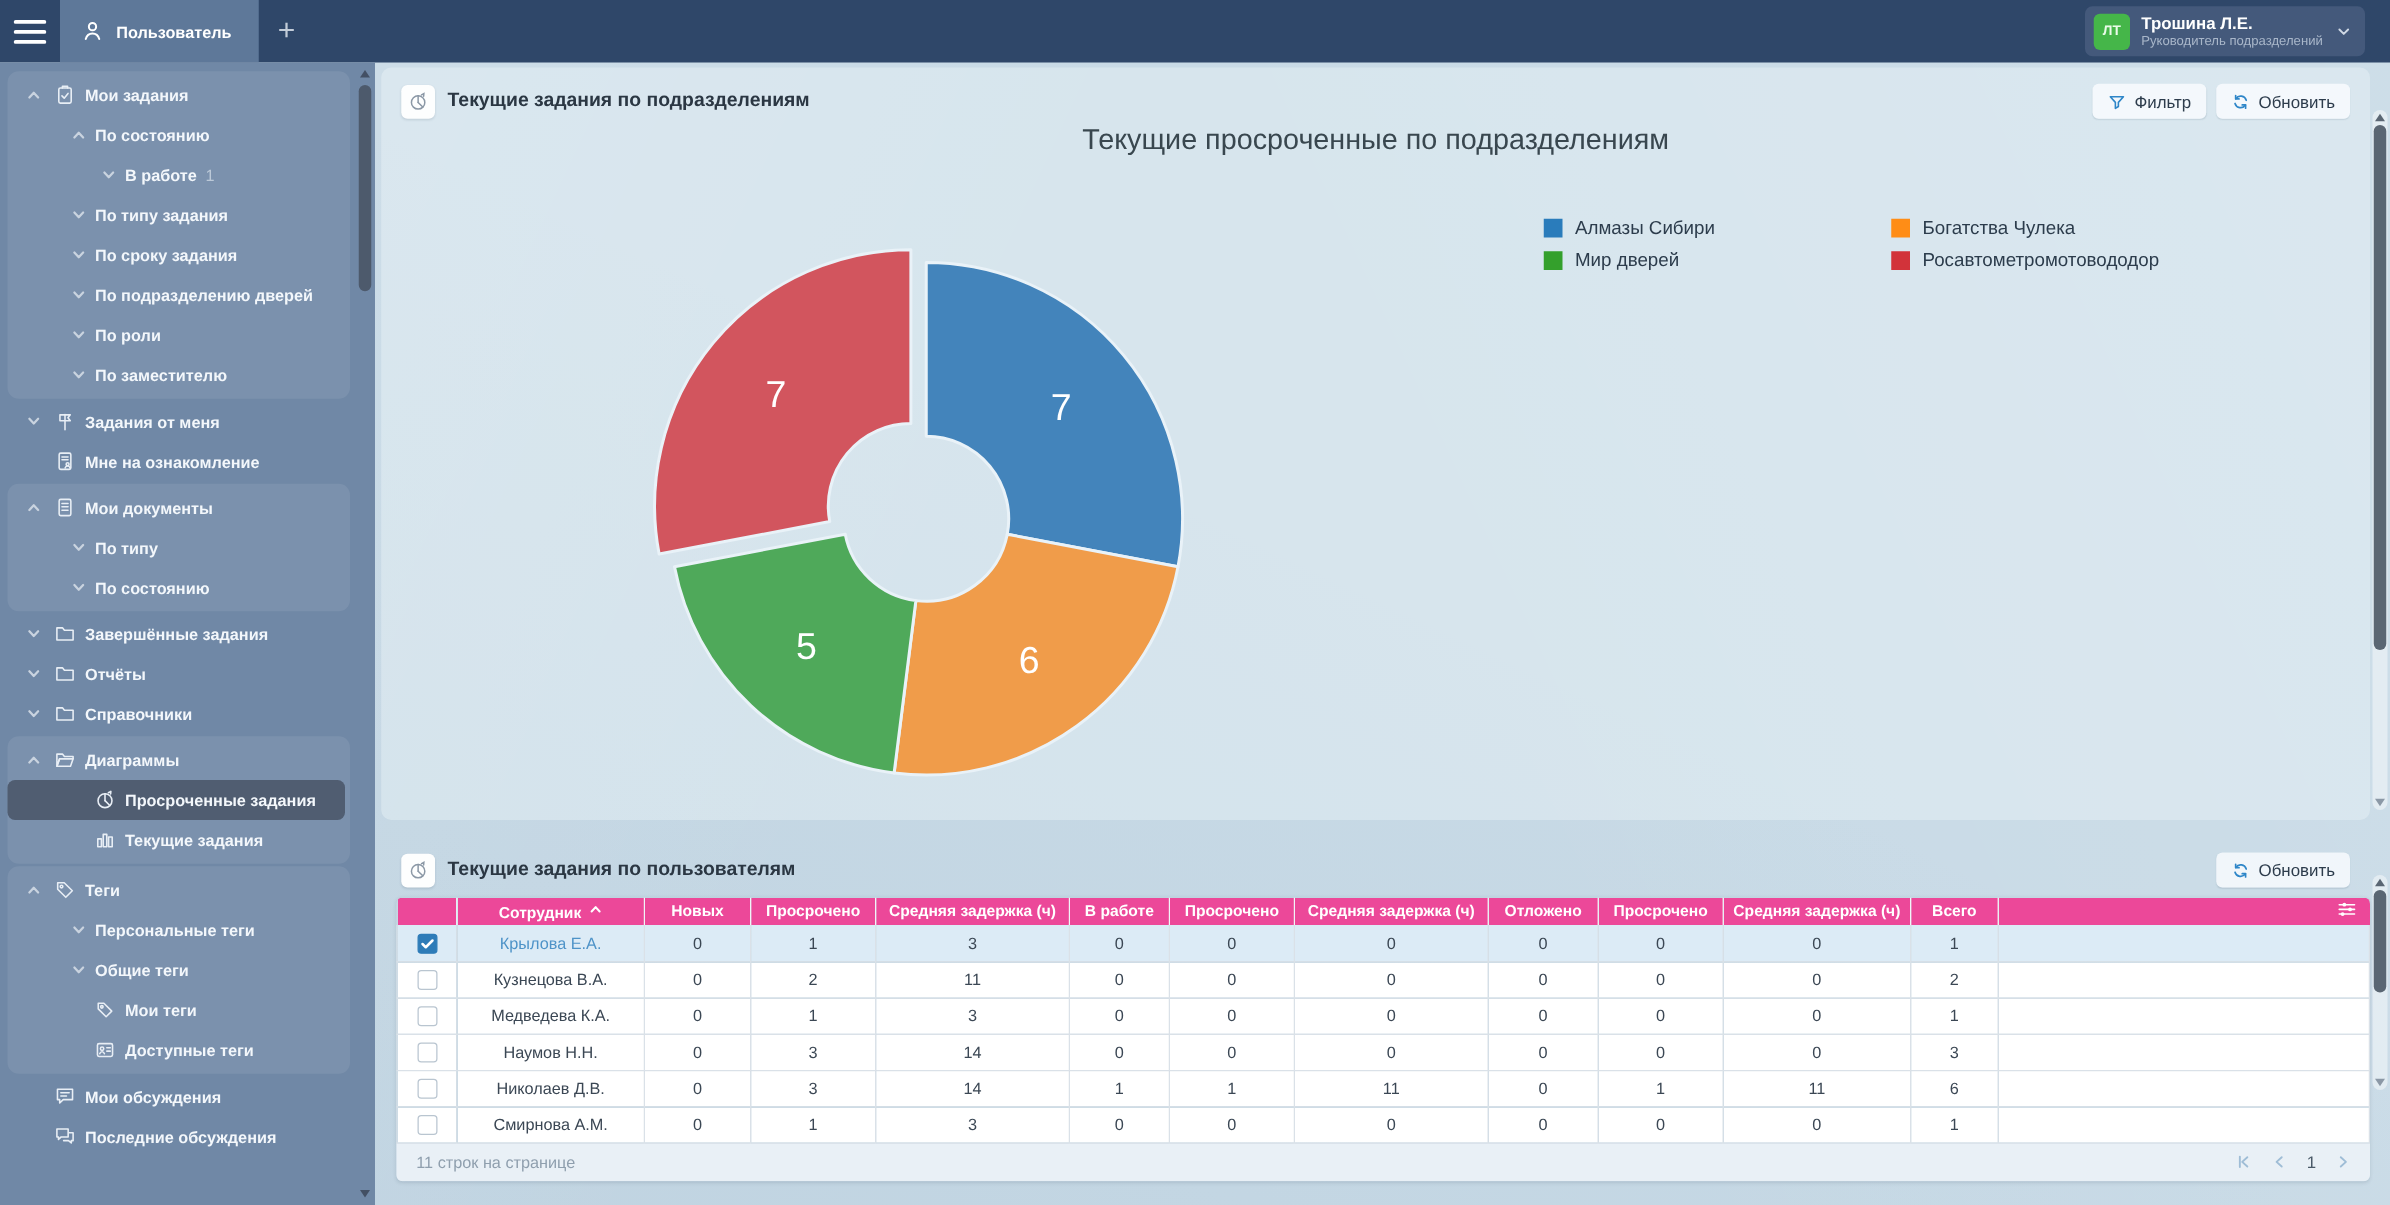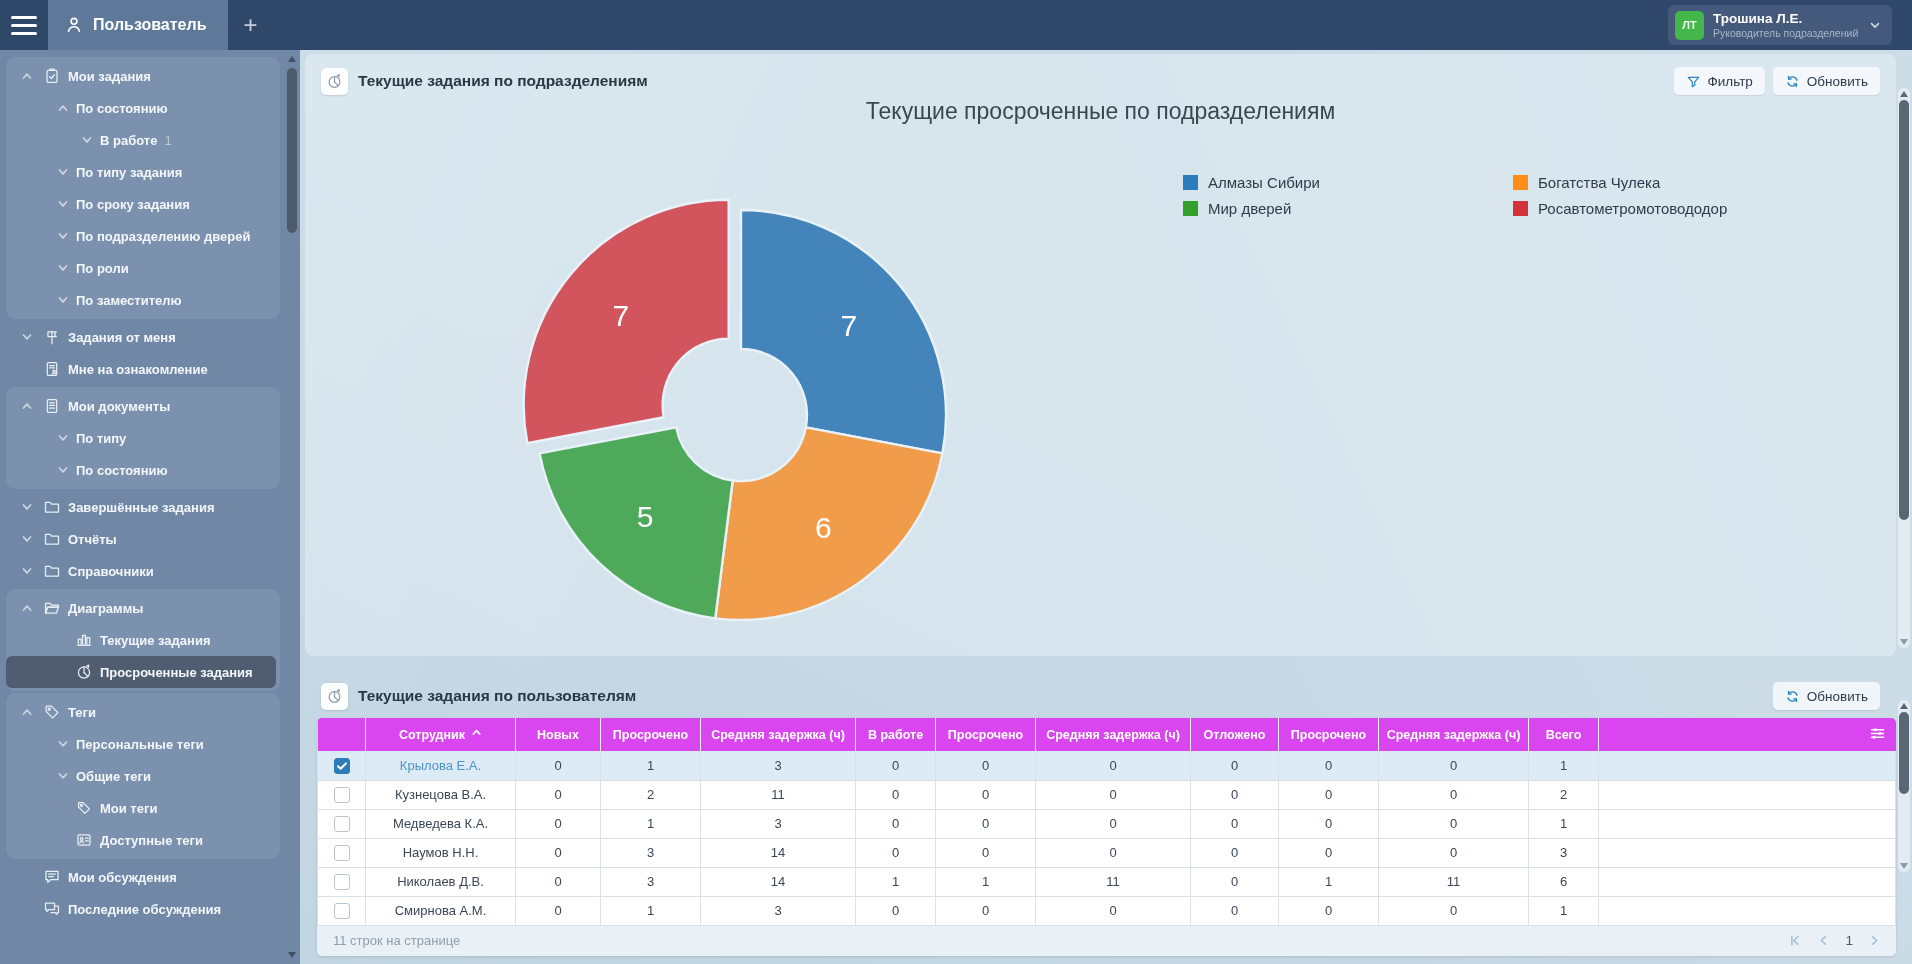--- a/index.html
+++ b/index.html
@@ -13,21 +13,21 @@
       linear-gradient(25deg, rgba(110,145,175,0.10) 0%, rgba(110,145,175,0) 55%);
     color:#2d3c4c;
   }
   .icon { display:inline-flex; align-items:center; justify-content:center; flex:none; }
   .icon svg { display:block; }
 
   
   .topbar { height:50px; background:#2f4769; display:flex; align-items:center; position:relative; }
   .burger { width:48px; height:50px; display:flex; flex-direction:column; justify-content:center; gap:5px; padding:0 11px; cursor:pointer; }
   .burger span { display:block; height:3px; border-radius:2px; background:#fff; }
-  .tab-active { height:50px; background:#5e7899; display:flex; align-items:center; gap:9px; padding:0 22px 0 16px; color:#fff; font-size:16px; font-weight:700; }
+  .tab-active { height:50px; background:#5e7899; display:flex; align-items:center; gap:9px; padding:0 22px 0 16px; color:#fff; font-size:13px; font-weight:700; }
   .tab-active .icon { color:#fff; }
   .tab-plus { width:44px; height:50px; display:flex; align-items:center; justify-content:center; color:#c3cdd9; font-size:24px; font-weight:400; cursor:pointer; }
   .userbox { position:absolute; right:20px; top:5px; height:40px; min-width:224px; background:#44597b; border-radius:6px; display:flex; align-items:center; gap:9px; padding:0 10px 0 7px; cursor:pointer; }
   .avatar { width:29px; height:29px; border-radius:5px; background:#45b649; color:#eafbe9; font-size:11px; font-weight:700; display:flex; align-items:center; justify-content:center; }
   .u-name { color:#fff; font-size:13.5px; font-weight:700; line-height:16px; }
   .u-role { color:#a8b6c9; font-size:10.5px; line-height:12px; }
   .userbox .chev-ic { margin-left:auto; color:#cfd8e4; }
 
   
   .layout { display:flex; height:914px; }
@@ -70,21 +70,21 @@
   #donut path { cursor:pointer; }
   #donut text { font-size:30px; fill:#ffffff; font-family:"Liberation Sans","DejaVu Sans",sans-serif; }
   .legend-col { position:absolute; top:120px; display:flex; flex-direction:column; gap:9px; }
   .legend-item { display:flex; align-items:center; gap:10px; font-size:15px; color:#2c3c4c; cursor:pointer; }
   .legend-swatch { width:15px; height:15px; flex:none; }
 
   
   .table-panel { margin:16px 16px 0 5px; }
   .table-card { margin:0 0 0 12px; border-radius:5px; overflow:hidden; box-shadow:0 1px 3px rgba(40,60,80,0.15); }
   table { width:100%; border-collapse:collapse; table-layout:fixed; }
-  thead th { background:#d946ef; color:#fff; font-size:12.5px; font-weight:700; height:33px; border-right:1px solid rgba(255,255,255,0.75); text-align:center; white-space:nowrap; overflow:hidden; cursor:pointer; }
+  thead th { background:#ec4899; color:#fff; font-size:12.5px; font-weight:700; height:22px; border-right:1px solid rgba(255,255,255,0.75); text-align:center; white-space:nowrap; overflow:hidden; cursor:pointer; }
   thead th:last-child { border-right:none; }
   thead th .sort { display:inline-block; margin-left:6px; color:#fff; vertical-align:1px; }
   thead th.fill-col { text-align:right; padding-right:10px; cursor:default; }
   tbody td { background:#fff; height:29px; border:1px solid #dae1e8; border-top:none; font-size:13px; color:#3b4754; text-align:center; white-space:nowrap; overflow:hidden; }
   tbody tr.sel td { background:#dcebf6; }
   tbody td.name.link { color:#4e93c8; cursor:pointer; }
   tbody td.name { cursor:pointer; }
   .cb { width:16px; height:16px; border-radius:3px; display:inline-flex; align-items:center; justify-content:center; background:#fff; border:1px solid #b9c5d0; cursor:pointer; vertical-align:middle; }
   .cb.on { background:#2e7cb8; border-color:#2e7cb8; color:#fff; }
   .tfoot { height:30px; background:#e9f0f6; display:flex; align-items:center; padding:0 14px 0 16px; font-size:13px; color:#8f9fae; }
@@ -328,40 +328,40 @@
               </svg>
             </span>
             <span class="icon mi">
               <svg width="18" height="18" viewBox="0 0 20 20" fill="none" stroke="currentColor" stroke-width="1.4" stroke-linecap="round" stroke-linejoin="round">
                 <path d="M2.8 15.6V4.8h5.1l1.6 2.1h7.7v2H5.2l-2.4 6.7z"></path>
                 <path d="M2.8 15.6l2.4-6.7h12l-2.3 6.7z"></path>
               </svg>
             </span>
             <span class="slabel">Диаграммы</span>
           </div>
-          <div class="srow lv1 iconchild">
-            <span class="icon mi">
-              <svg width="18" height="18" viewBox="0 0 20 20" fill="none" stroke="currentColor" stroke-width="1.4" stroke-linecap="round" stroke-linejoin="round">
-                <rect x="3.6" y="9" width="3.2" height="7"></rect>
-                <rect x="8.4" y="5" width="3.2" height="11"></rect>
-                <rect x="13.2" y="7.4" width="3.2" height="8.6"></rect>
-              </svg>
-            </span>
-            <span class="slabel">Текущие задания</span>
-          </div>
           <div class="srow lv1 selected iconchild">
             <span class="icon mi">
               <svg width="18" height="18" viewBox="0 0 20 20" fill="none" stroke="currentColor" stroke-width="1.4" stroke-linecap="round" stroke-linejoin="round">
                 <circle cx="10" cy="10.6" r="6.2"></circle>
                 <path d="M10 10.6V4.4"></path>
                 <path d="M10 10.6l4.3 4.3"></path>
                 <path d="M13 3.5l2.2-1.2-.2 2.4"></path>
               </svg>
             </span>
             <span class="slabel">Просроченные задания</span>
+          </div>
+          <div class="srow lv1 iconchild">
+            <span class="icon mi">
+              <svg width="18" height="18" viewBox="0 0 20 20" fill="none" stroke="currentColor" stroke-width="1.4" stroke-linecap="round" stroke-linejoin="round">
+                <rect x="3.6" y="9" width="3.2" height="7"></rect>
+                <rect x="8.4" y="5" width="3.2" height="11"></rect>
+                <rect x="13.2" y="7.4" width="3.2" height="8.6"></rect>
+              </svg>
+            </span>
+            <span class="slabel">Текущие задания</span>
           </div>
         </div>
         <div class="side-group panel">
           <div class="srow lv0">
             <span class="icon chev up">
               <svg width="12" height="12" viewBox="0 0 12 12" fill="none" stroke="currentColor" stroke-width="1.8" stroke-linecap="round" stroke-linejoin="round">
                 <path d="M2.5 4l3.5 3.8L9.5 4"></path>
               </svg>
             </span>
             <span class="icon mi">
@@ -487,21 +487,21 @@
       <svg id="donut" width="460" height="460" viewBox="0 0 460 460">
           <path d="M230.0 25.0 A205 205 0 0 1 431.4 268.4 L294.8 242.4 A66 66 0 0 0 230.0 164.0 Z" fill="#4384bb" stroke="#e9f2f8" stroke-width="2.4" stroke-linejoin="round"></path>
           <text x="337.9" y="150.8" text-anchor="middle">7</text>
           <path d="M431.4 268.4 A205 205 0 0 1 204.3 433.4 L221.7 295.5 A66 66 0 0 0 294.8 242.4 Z" fill="#f09c4a" stroke="#e9f2f8" stroke-width="2.4" stroke-linejoin="round"></path>
           <text x="312.3" y="353.3" text-anchor="middle">6</text>
           <path d="M204.3 433.4 A205 205 0 0 1 28.6 268.4 L165.2 242.4 A66 66 0 0 0 221.7 295.5 Z" fill="#4fa95a" stroke="#e9f2f8" stroke-width="2.4" stroke-linejoin="round"></path>
           <text x="134.2" y="342.1" text-anchor="middle">5</text>
           <path d="M16.3 258.2 A205 205 0 0 1 217.7 14.8 L217.7 153.8 A66 66 0 0 0 152.8 232.2 Z" fill="#d2555e" stroke="#e9f2f8" stroke-width="2.4" stroke-linejoin="round"></path>
           <text x="109.8" y="140.6" text-anchor="middle">7</text>
         </svg>
-      <div class="legend-col" id="legend-col-0" style="left:878px">
+      <div class="legend-col" id="legend-col-0" style="left:930px">
           <div class="legend-item">
             <span class="legend-swatch" style="background:#2a7cbb"></span>
             <span>Алмазы Сибири</span>
           </div>
           <div class="legend-item">
             <span class="legend-swatch" style="background:#34a02c"></span>
             <span>Мир дверей</span>
           </div>
         </div>
       <div class="legend-col" id="legend-col-1" style="left:1208px">

